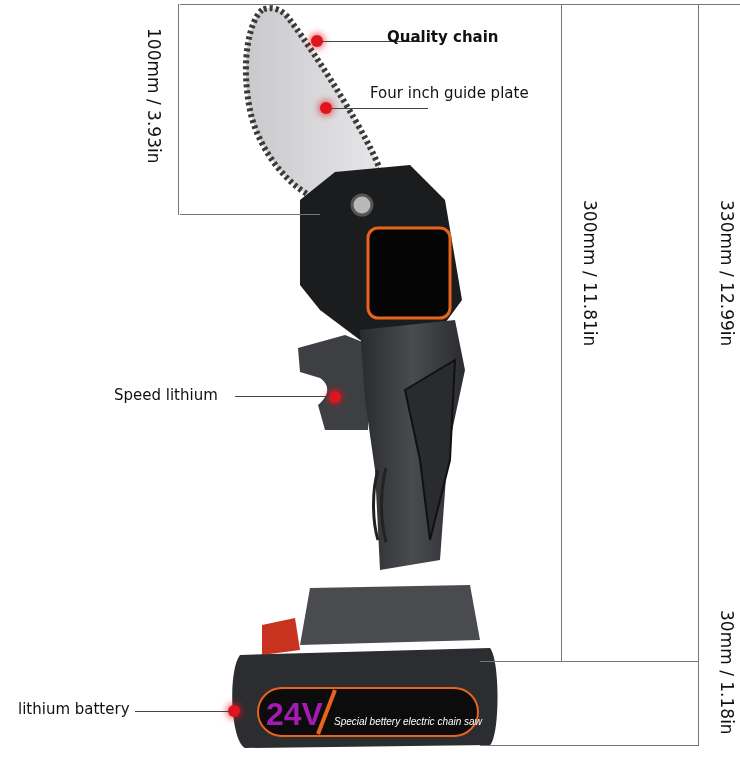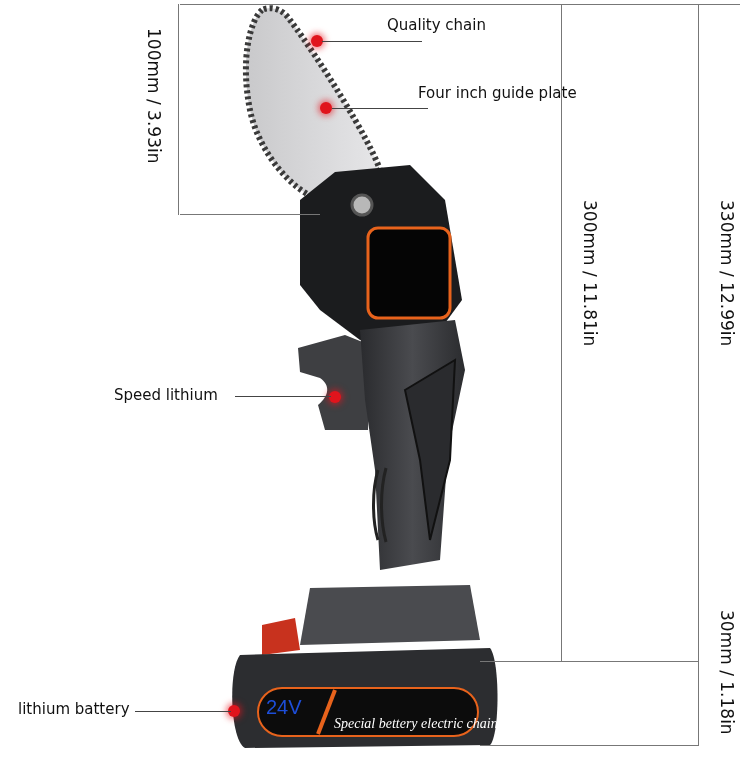--- a/index.html
+++ b/index.html
@@ -58,28 +58,28 @@
 <div class="hline" style="left:480px;top:661px;width:219px;"></div>
 <div class="hline" style="left:480px;top:745px;width:219px;"></div>
 
 <div class="vtext" style="left:164px;top:28px;">100mm / 3.93in</div>
 <div class="vtext" style="left:600px;top:200px;">300mm / 11.81in</div>
 <div class="vtext" style="left:737px;top:200px;">330mm / 12.99in</div>
 <div class="vtext" style="left:737px;top:610px;">30mm / 1.18in</div>
 
 <div class="dot" style="left:311px;top:35px;"></div>
 <div class="hline" style="left:322px;top:41px;width:100px;background:#444;"></div>
-<div class="label" style="left:387px;top:16px;">Quality chain</div>
+<div class="label" style="left:387px;top:28px;font-weight:bold;">Quality chain</div>
 
 <div class="dot" style="left:320px;top:102px;"></div>
 <div class="hline" style="left:332px;top:108px;width:96px;background:#444;"></div>
-<div class="label" style="left:370px;top:84px;margin-left:48px;">Four inch guide plate</div>
+<div class="label" style="left:370px;top:84px;">Four inch guide plate</div>
 
 <div class="dot" style="left:329px;top:391px;"></div>
 <div class="hline" style="left:235px;top:396px;width:96px;background:#444;"></div>
 <div class="label" style="left:114px;top:386px;">Speed lithium</div>
 
 <div class="dot" style="left:228px;top:705px;"></div>
 <div class="hline" style="left:135px;top:711px;width:96px;background:#444;"></div>
 <div class="label" style="left:18px;top:700px;">lithium battery</div>
 
-<div class="abs" style="left:266px;top:696px;font-size:20px;font-weight:normal;color:#1d4ed8;font-family:'Liberation Sans',sans-serif;">24V</div>
-<div class="abs" style="left:334px;top:716px;font-size:14px;font-style:italic;color:#fff;font-family:Liberation Serif, serif;text-align:center;">Special bettery electric chain saw</div>
+<div class="abs" style="left:266px;top:696px;font-size:32px;font-weight:bold;color:#a21caf;font-family:'Liberation Sans',sans-serif;">24V</div>
+<div class="abs" style="left:334px;top:716px;font-size:10px;font-style:italic;color:#fff;font-family:Liberation Sans, sans-serif;text-align:center;">Special bettery electric chain saw</div>
 
 </body></html>

